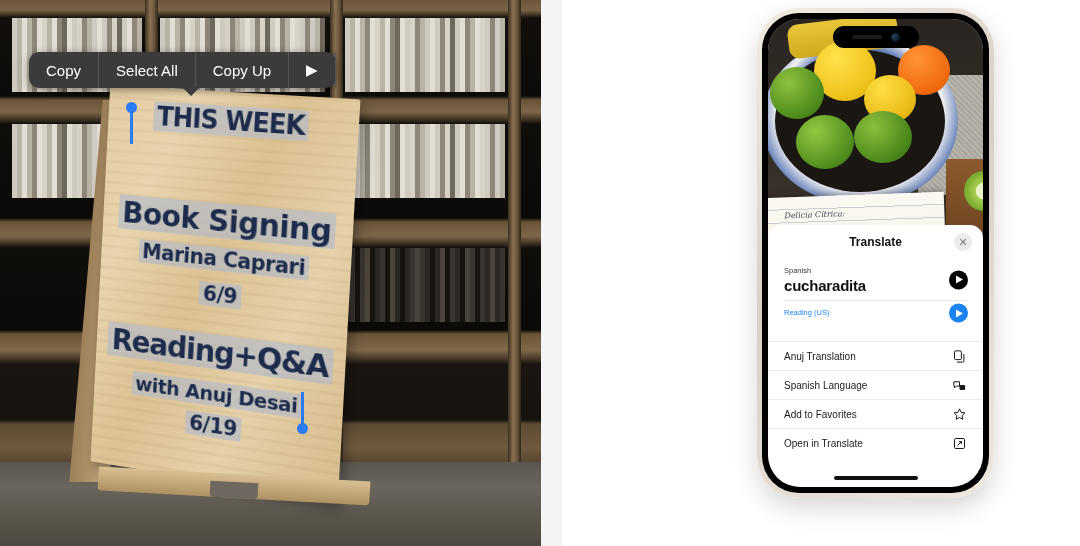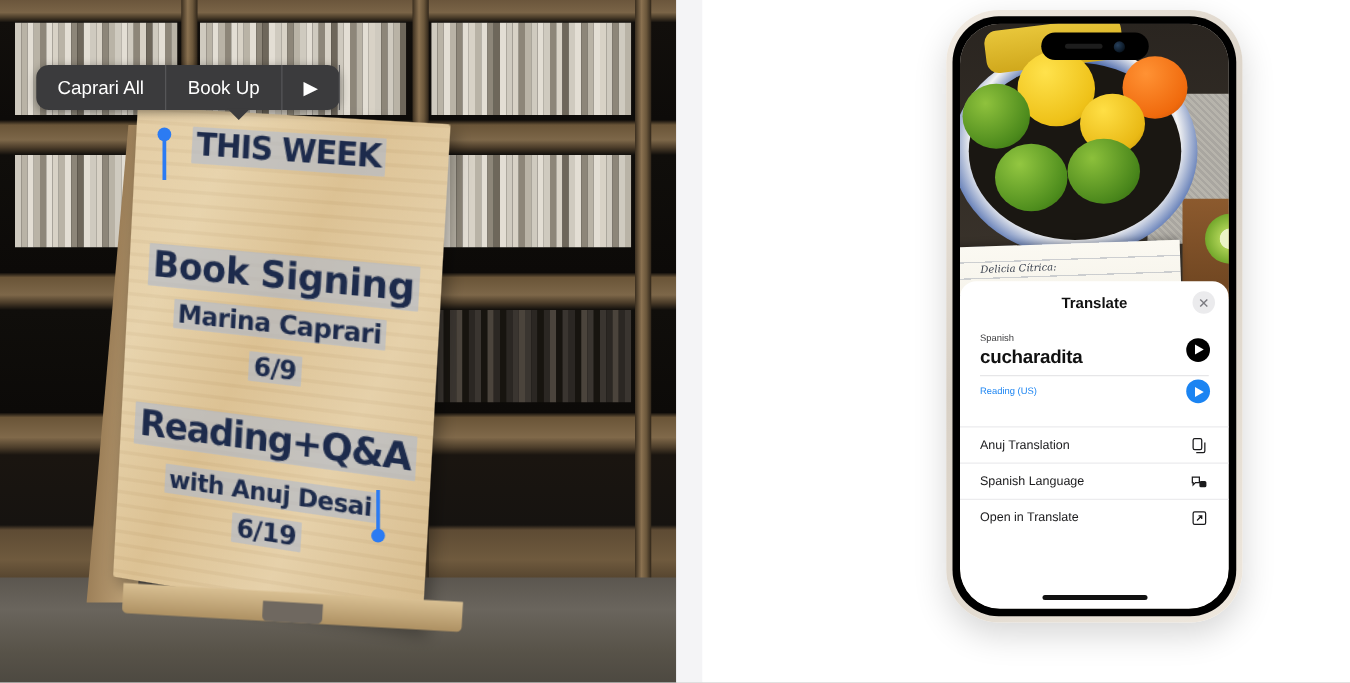--- a/index.html
+++ b/index.html
@@ -326,22 +326,23 @@
     </div>
 
     <div class="handle handle-start">
         <div class="knob"></div>
       </div>
     <div class="handle handle-end">
         <div class="knob"></div>
       </div>
 
     <div class="edit-menu">
-      <div class="mi">Caprari All</div>
-      <div class="mi">Book Up</div>
+      <div class="mi">Copy</div>
+      <div class="mi">Select All</div>
+      <div class="mi">Copy Up</div>
       <div class="mi">▶</div>
       <div class="tail"></div>
     </div>
   </div>
 
   <div class="seam"></div>
   <div class="right-bg"></div>
 
   <div class="phone">
     <div class="phone-bezel">
@@ -420,20 +421,28 @@
           <div class="row">
             <div class="lbl">Spanish Language</div>
             <div class="ic">
               <svg viewBox="0 0 24 24" fill="none" stroke="currentColor" stroke-width="1.6">
                 <path d="M3 6h9v7H7l-3 3v-3H3z"></path>
                 <rect x="12" y="11" width="9" height="8" rx="2" fill="currentColor" stroke="none"></rect>
               </svg>
             </div>
           </div>
 
+          <div class="row">
+            <div class="lbl">Add to Favorites</div>
+            <div class="ic">
+              <svg viewBox="0 0 24 24" fill="none" stroke="currentColor" stroke-width="1.6">
+                <path d="M12 3l2.6 5.6 6 .8-4.4 4.2 1.1 6L12 16.8 6.7 19.6l1.1-6L3.4 9.4l6-.8z"></path>
+              </svg>
+            </div>
+          </div>
 
           <div class="row">
             <div class="lbl">Open in Translate</div>
             <div class="ic">
               <svg viewBox="0 0 24 24" fill="none" stroke="currentColor" stroke-width="1.6">
                 <rect x="4" y="4" width="16" height="16" rx="2"></rect>
                   <path d="M9 15l6-6M11 9h4v4"></path>
               </svg>
             </div>
           </div>

